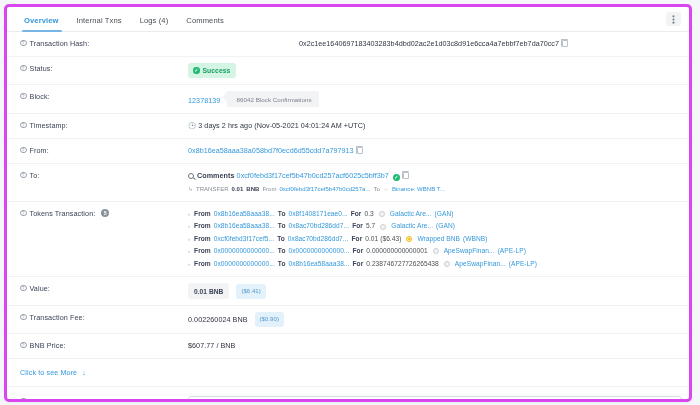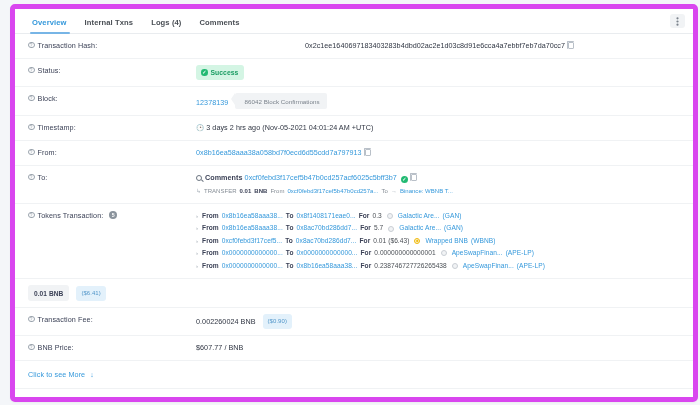--- a/index.html
+++ b/index.html
@@ -5,46 +5,45 @@
   * { box-sizing: border-box; }
   html, body {
     margin: 0; padding: 0;
     width: 700px; height: 405px;
     background: #f4f6f9;
     font-family: "Liberation Sans", sans-serif;
     -webkit-font-smoothing: antialiased;
   }
   .card {
     position: absolute;
-    left: 10px; top: 4px;
+    left: 4px; top: 4px;
     width: 688px; height: 398px;
     background: #ffffff;
     border-radius: 5px;
-    border: 5px solid #d946ef;
+    border: 3px solid #d946ef;
     box-shadow: 0 1px 2px rgba(0,0,0,0.04);
     overflow: hidden;
   }
   
   .tabbar {
     position: relative;
     height: 25px;
     border-bottom: 1px solid #e9ecef;
     padding-left: 13px;
     display: flex;
     align-items: flex-end;
   }
   .tab {
     font-size: 7.6px;
     color: #4a4f55;
     padding: 0 9px 6px 9px;
     position: relative;
     cursor: pointer;
     white-space: nowrap;
     letter-spacing: .1px;
-    font-weight: bold;
   }
   .tab:first-child { padding-left: 4px; }
   .tab.active { color: #3498db; font-weight: bold; }
   .tab.active:after {
     content:"";
     position: absolute;
     left: 2px; right: 6px; bottom: -1px;
     height: 2px;
     background: #77b5e6;
     border-radius: 1px;
@@ -422,20 +421,24 @@
           <span>0.238746727726265438</span>
           <span class="tokicon"></span>
           <a class="lnk">ApeSwapFinan...</a>
           <a class="lnk">(APE-LP)</a>
         </div>
 
       </div>
     </div>
 
     <div class="row">
+      <div class="label">
+        <span class="qm">?</span>
+        <span>Value:</span>
+      </div>
       <div class="val">
         <span class="chip-dark">0.01 BNB</span>
         <span class="chip-blue">($6.41)</span>
       </div>
     </div>
 
     <div class="row">
       <div class="label">
         <span class="qm">?</span>
         <span>Transaction Fee:</span>

